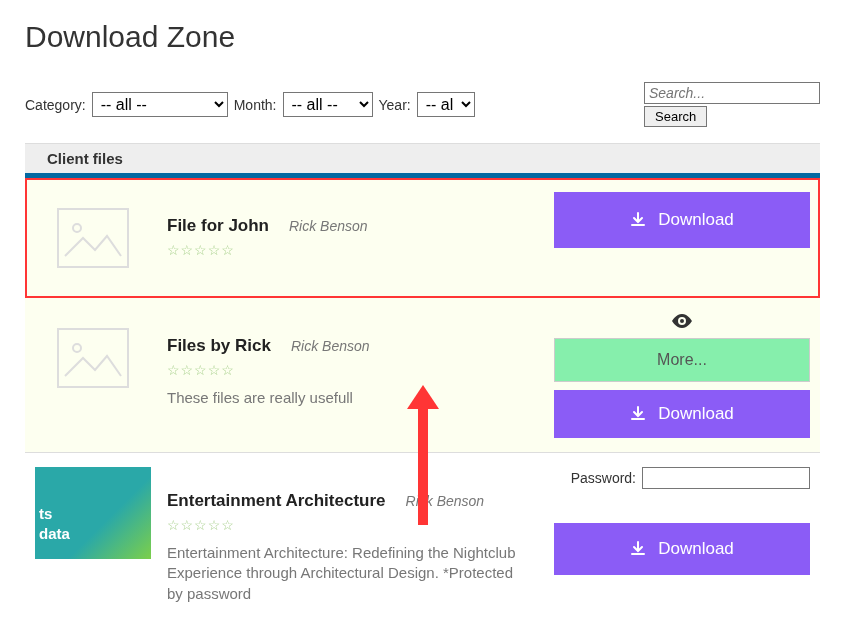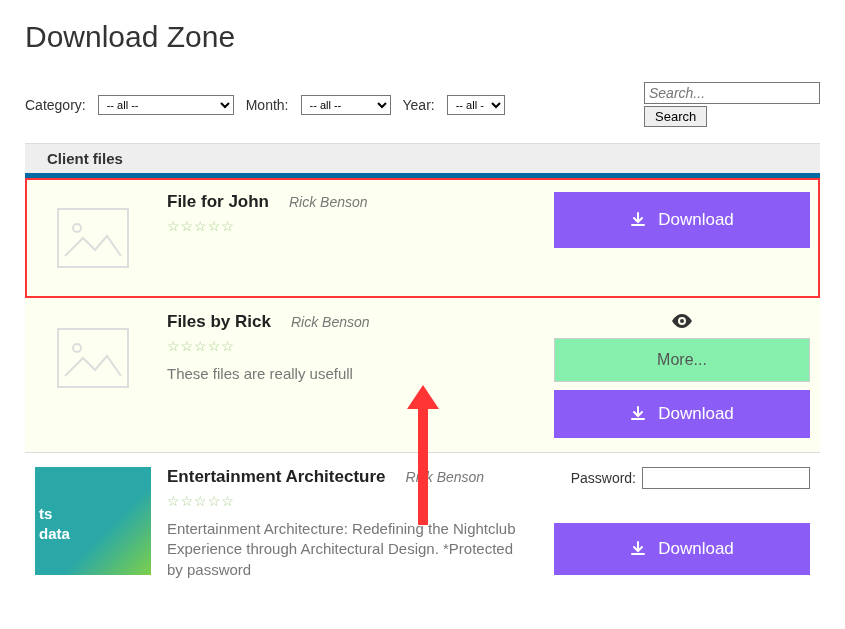--- a/index.html
+++ b/index.html
@@ -17,24 +17,24 @@
     font-size: 30px;
     color: #333;
     margin: 0 0 28px 0;
   }
   .filters {
     display: flex;
     align-items: center;
     justify-content: space-between;
     margin-bottom: 16px;
   }
-  .filters-left { display: flex; align-items: center; gap: 12px; }
+  .filters-left { display: flex; align-items: center; gap: 6px; }
   .filters-left label { font-size: 14px; color: #333; }
   .filters-left select {
-    font-size: 11px;
+    font-size: 16px;
     padding: 2px 4px;
     border: 1px solid #767676;
     background: #fff;
   }
   .sel-category { width: 136px; }
   .sel-month { width: 90px; }
   .sel-year { width: 58px; }
   .filters-right { text-align: left; }
   .search-input {
     width: 176px;
@@ -80,35 +80,35 @@
     flex: 0 0 116px;
     display: flex;
     align-items: center;
     justify-content: center;
     margin-right: 16px;
     margin-left: 6px;
   }
   .thumb svg { width: 72px; height: 60px; }
   .thumb-color {
     width: 116px;
-    height: 108px;
+    height: 92px;
     flex: 0 0 116px;
     margin-right: 16px;
     margin-left: 6px;
     background: linear-gradient(135deg,#2aa8a8 0%,#2aa8a8 60%,#7ccf4a 100%);
     position: relative;
     overflow: hidden;
     color: #fff;
     font-weight: bold;
     font-size: 15px;
   }
   .thumb-color .thumb-txt1 { position: absolute; left: 4px; top: 38px; }
   .thumb-color .thumb-txt2 { position: absolute; left: 4px; top: 58px; }
   .info { flex: 1 1 auto; padding-right: 12px; }
-  .title-row { display: flex; align-items: baseline; gap: 20px; }
+  .title-row { display: flex; align-items: baseline; gap: 20px; margin-top: 24px; }
   .title { font-weight: bold; font-size: 17px; color: #222; }
   .author { font-style: italic; color: #777; font-size: 14px; }
   .stars { margin-top: 6px; color: #a9d08e; font-size: 14px; letter-spacing: 1px; }
   .desc { margin-top: 10px; color: #777; font-size: 15px; line-height: 1.35; max-width: 360px; }
   .actions {
     flex: 0 0 256px;
     display: flex;
     flex-direction: column;
     justify-content: flex-start;
     gap: 8px;

